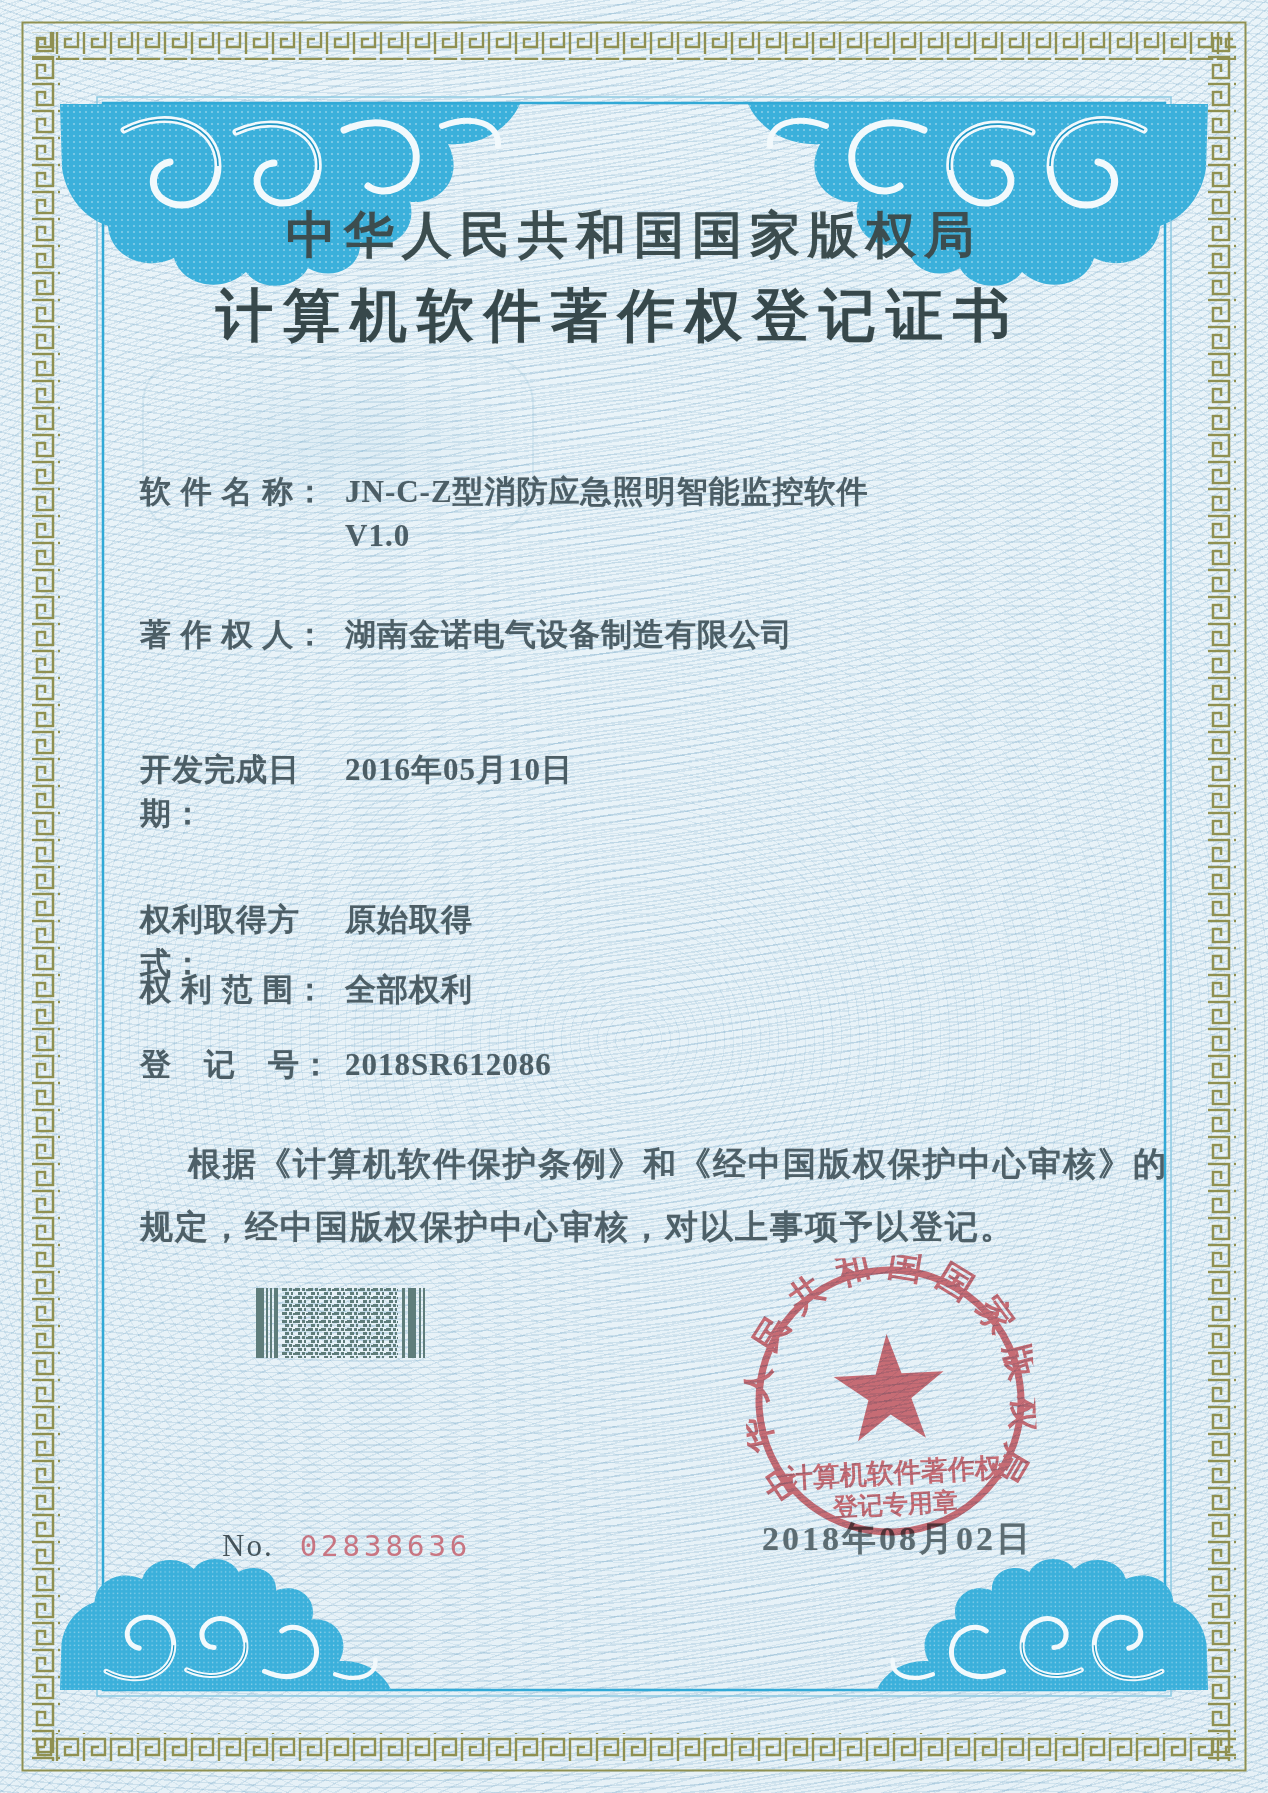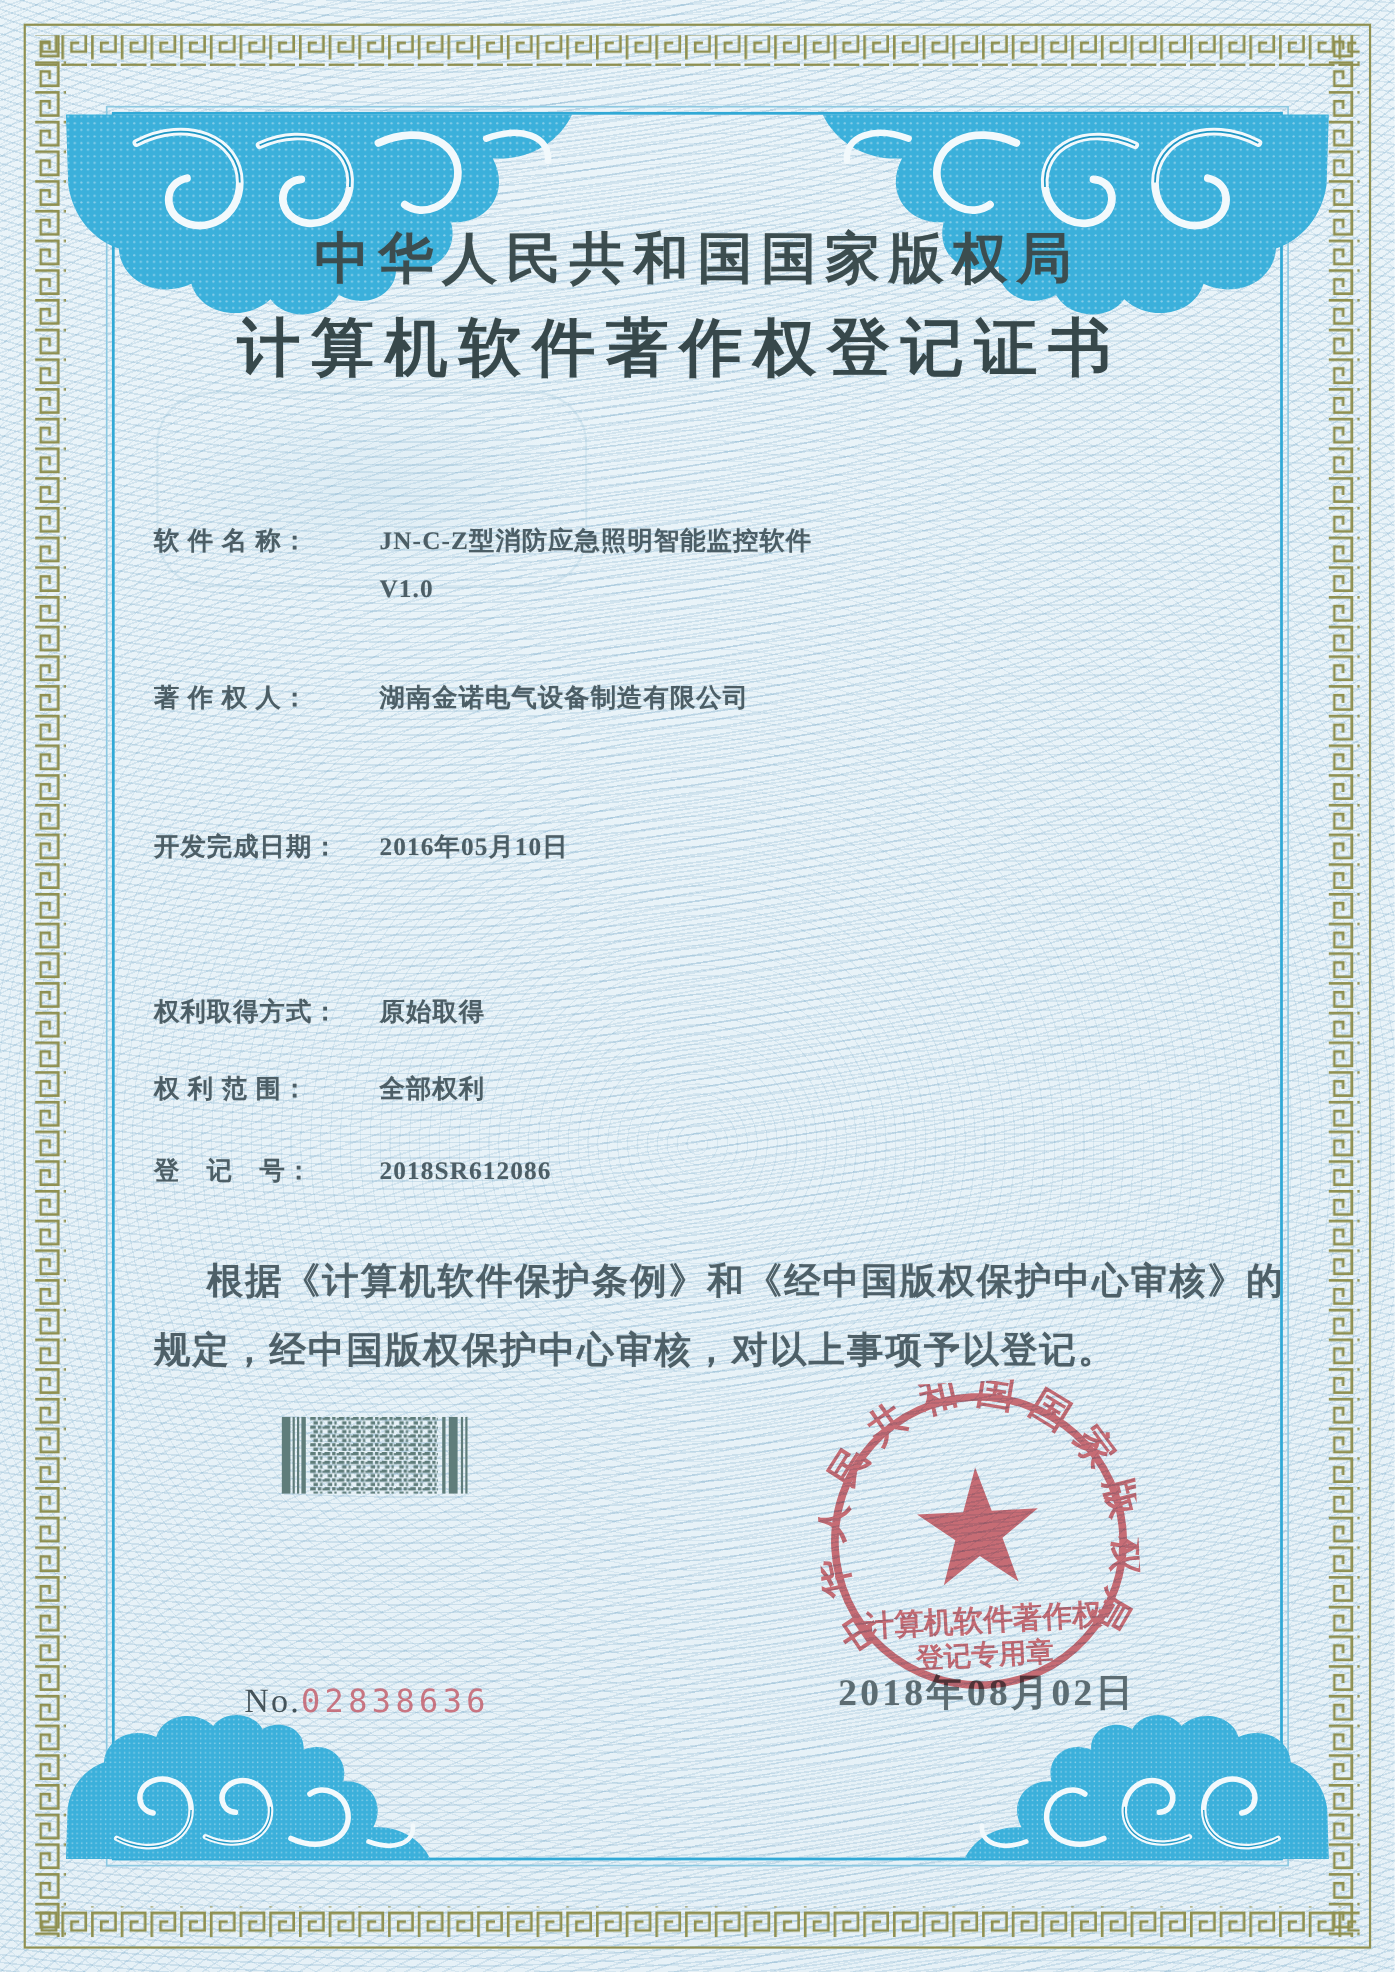--- a/index.html
+++ b/index.html
@@ -12,33 +12,33 @@
       repeating-radial-gradient(circle at 50% 58%, rgba(60,130,175,.10) 0 1px, rgba(255,255,255,0) 1px 9px),
       linear-gradient(#eaf4f9,#e6f1f7);}
   .bg-svg{position:absolute;left:0;top:0;z-index:0;}
   .txt{position:absolute;color:#4c5e66;text-shadow:0 0 1px rgba(86,108,114,.35);}
   .authority{left:0;top:202px;width:1268px;text-align:center;font-size:50px;font-weight:bold;
     letter-spacing:8px;color:#3c4d4f;}
   .cert-title{left:0;top:278px;width:1236px;text-align:center;font-size:57px;font-weight:bold;
     letter-spacing:10px;color:#37484b;}
   .cert-no{left:768px;top:406px;font-size:22px;color:#57686e;letter-spacing:1px;}
   .cert-no .lbl{margin-right:18px;}
-  .row{left:140px;font-size:23px;line-height:44px;letter-spacing:1px;font-weight:600;}
+  .row{left:140px;font-size:31px;line-height:44px;letter-spacing:1px;font-weight:600;}
   .row .lbl{display:inline-block;width:205px;vertical-align:top;}
   .row .val{display:inline-block;white-space:pre-line;max-width:700px;vertical-align:top;}
   .r1{top:470px;} .r2{top:613px;} .r3{top:748px;} .r4{top:823px;}
   .r5{top:898px;} .r6{top:968px;} .r7{top:1043px;}
   .body-line{font-size:33px;letter-spacing:2px;font-weight:600;color:#4e6068;}
   .bl1{left:188px;top:1142px;} .bl2{left:140px;top:1205px;text-align:center;}
   .watermark{position:absolute;left:142px;top:356px;width:392px;height:178px;border-radius:48px;
     box-shadow:inset 0 0 0 2px rgba(140,185,210,.22);z-index:0;
     background:radial-gradient(closest-side,rgba(160,200,222,.16),rgba(160,200,222,0));}
   .barcode{position:absolute;left:256px;top:1288px;width:180px;height:70px;z-index:1;}
   .serial{position:absolute;left:222px;top:1528px;z-index:1;font-size:31px;}
-  .serial .no-lbl{color:#44535a;letter-spacing:2px;}
+  .serial .no-lbl{color:#44535a;letter-spacing:2px;margin-right:26px;}
   .serial .no-val{color:#c4616e;letter-spacing:4px;font-family:"DejaVu Sans Mono","Liberation Mono",monospace;
     font-size:29px;opacity:.85;text-align:right;}
   .issue-date{position:absolute;left:762px;top:1516px;z-index:1;font-size:34px;color:#5c6c72;
     letter-spacing:3px;font-weight:600;text-shadow:0 0 1px rgba(86,108,114,.35);}
   .seal{position:absolute;left:745px;top:1256px;width:290px;height:290px;z-index:2;
     opacity:.83;mix-blend-mode:multiply;transform:rotate(-3deg);}
 </style>
 </head>
 <body>
 

